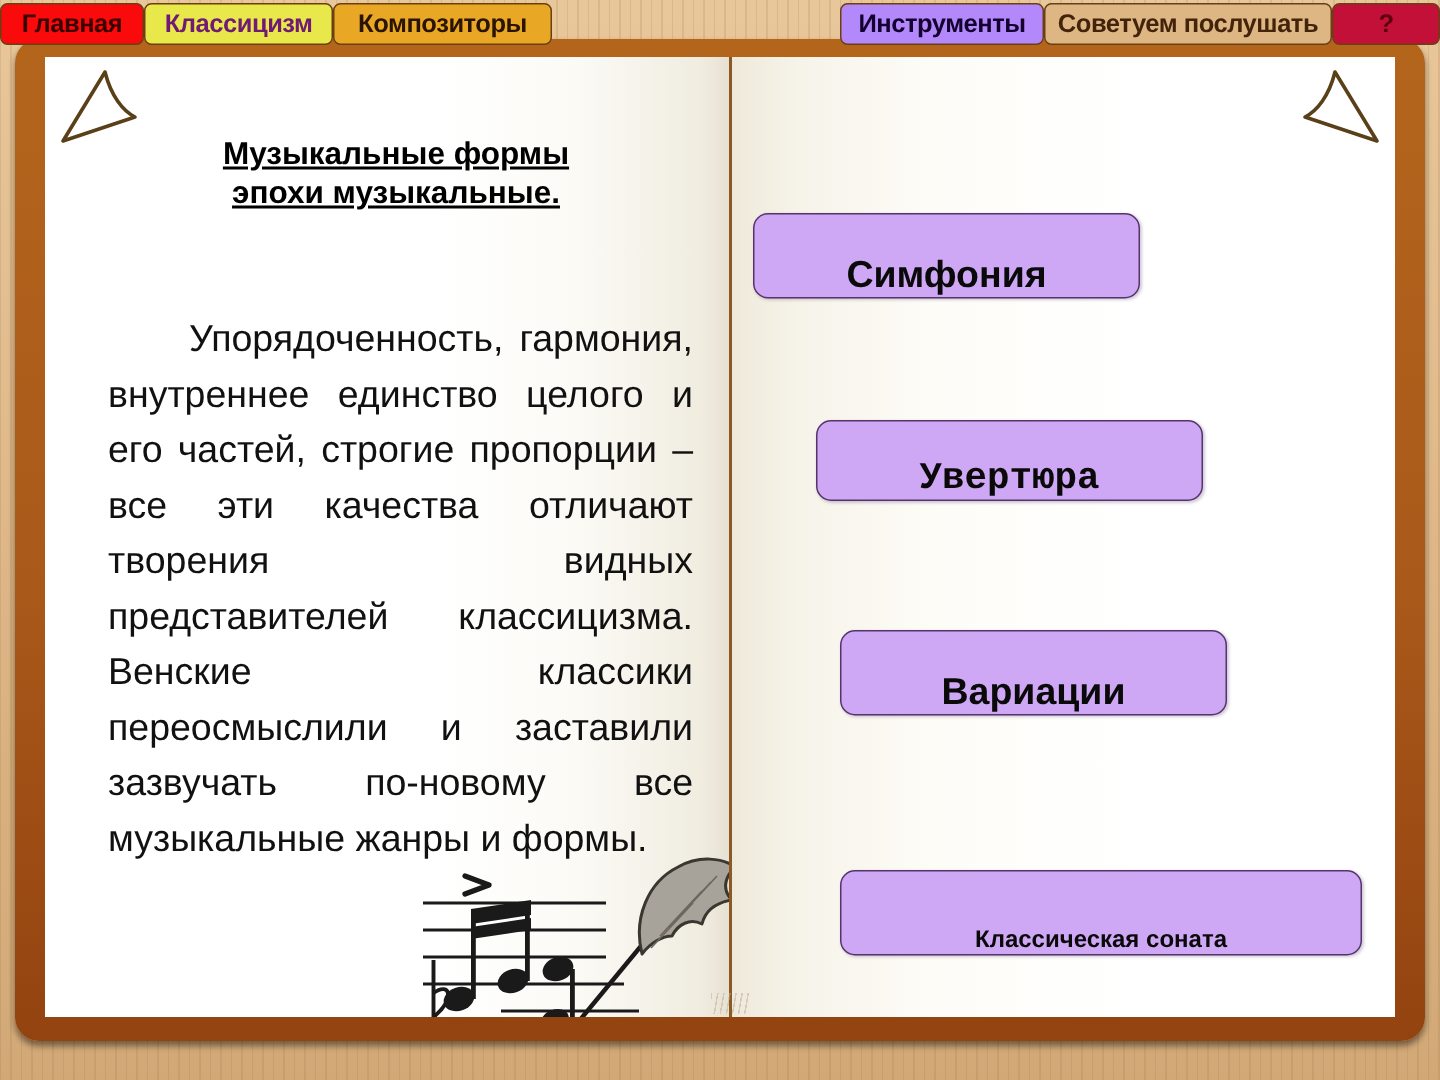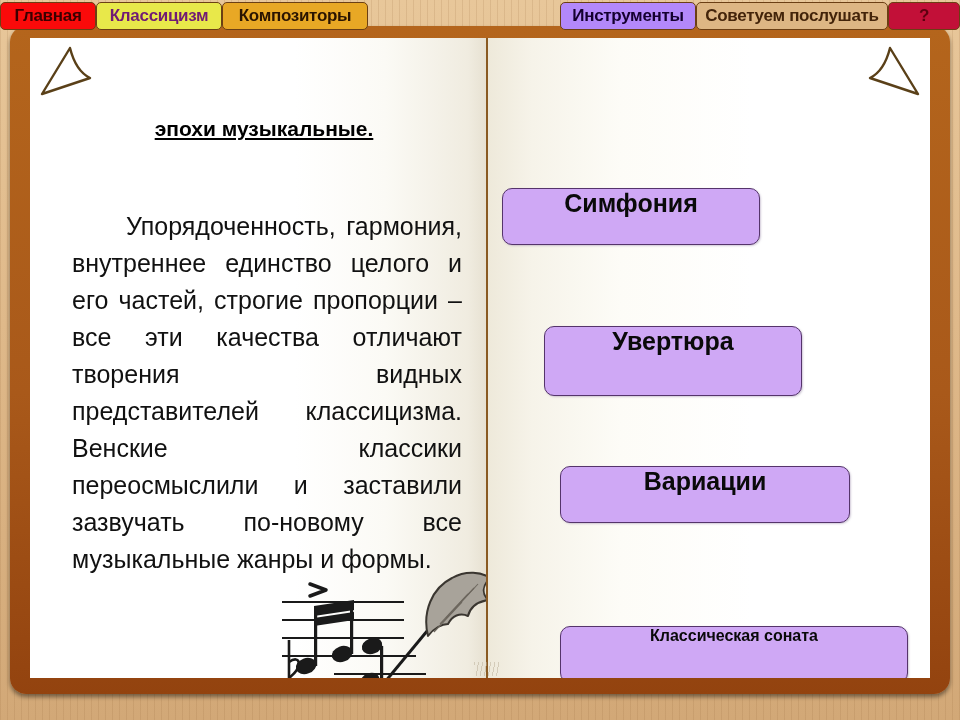--- a/index.html
+++ b/index.html
@@ -143,33 +143,32 @@
     height: 135px;
   }
 
   
   .term-box {
     position: absolute;
     background: #cfa8f5;
     border: 1px solid #55346b;
     border-radius: 10px;
     display: flex;
-    align-items: flex-start;
+    align-items: flex-end;
     justify-content: center;
     font-size: 25px;
     font-weight: bold;
     color: #0a0a0a;
     white-space: nowrap;
     cursor: pointer;
     box-shadow: 1px 1px 2px rgba(120,100,140,0.35);
-    margin-top: 46px;
   }
   #term-0 { left: 14px;  top: 104px; width: 258px; height: 57px; }
-  #term-1 { left: 56px;  top: 242px; width: 258px; height: 70px; }
-  #term-2 { left: 72px;  top: 382px; width: 290px; height: 57px; }
+  #term-1 { left: 56px;  top: 242px; width: 258px; height: 54px; font-family: Liberation Mono, monospace; }
+  #term-2 { left: 72px;  top: 382px; width: 258px; height: 57px; }
   #term-3 { left: 72px;  top: 542px; width: 348px; height: 57px; font-size: 16px; }
 
   
   #paper-smudge {
     position: absolute;
     left: 444px;
     bottom: 2px;
     width: 26px;
     height: 14px;
     opacity: 0.5;
@@ -198,21 +197,21 @@
 
       <div class="page" id="page-left">
 
         <div class="corner-orn" style="left:8px; top:6px;">
           <svg width="60" height="62" viewBox="0 0 60 62">
             <path d="M32 4 L4 50 L52 34 C44 30 36 20 32 4 Z" fill="none" stroke="#5a4018" stroke-width="2.4" stroke-linejoin="round"></path>
           </svg>
         </div>
 
         <div id="title-block">
-          <br>
+          <span>Музыкальные формы</span><br>
           <span> эпохи музыкальные.</span>
         </div>
 
         <div id="body-paragraph">Упорядоченность, гармония, внутреннее единство целого и его частей, строгие пропорции – все эти качества отличают творения видных представителей классицизма. Венские классики переосмыслили и заставили зазвучать по-новому все музыкальные жанры и формы.</div>
 
         <div id="music-illustration">
           <svg width="230" height="135" viewBox="0 0 230 135">
 
             <g stroke="#1a1a1a" stroke-width="2">
               <line x1="6" y1="40" x2="128" y2="40"></line>

